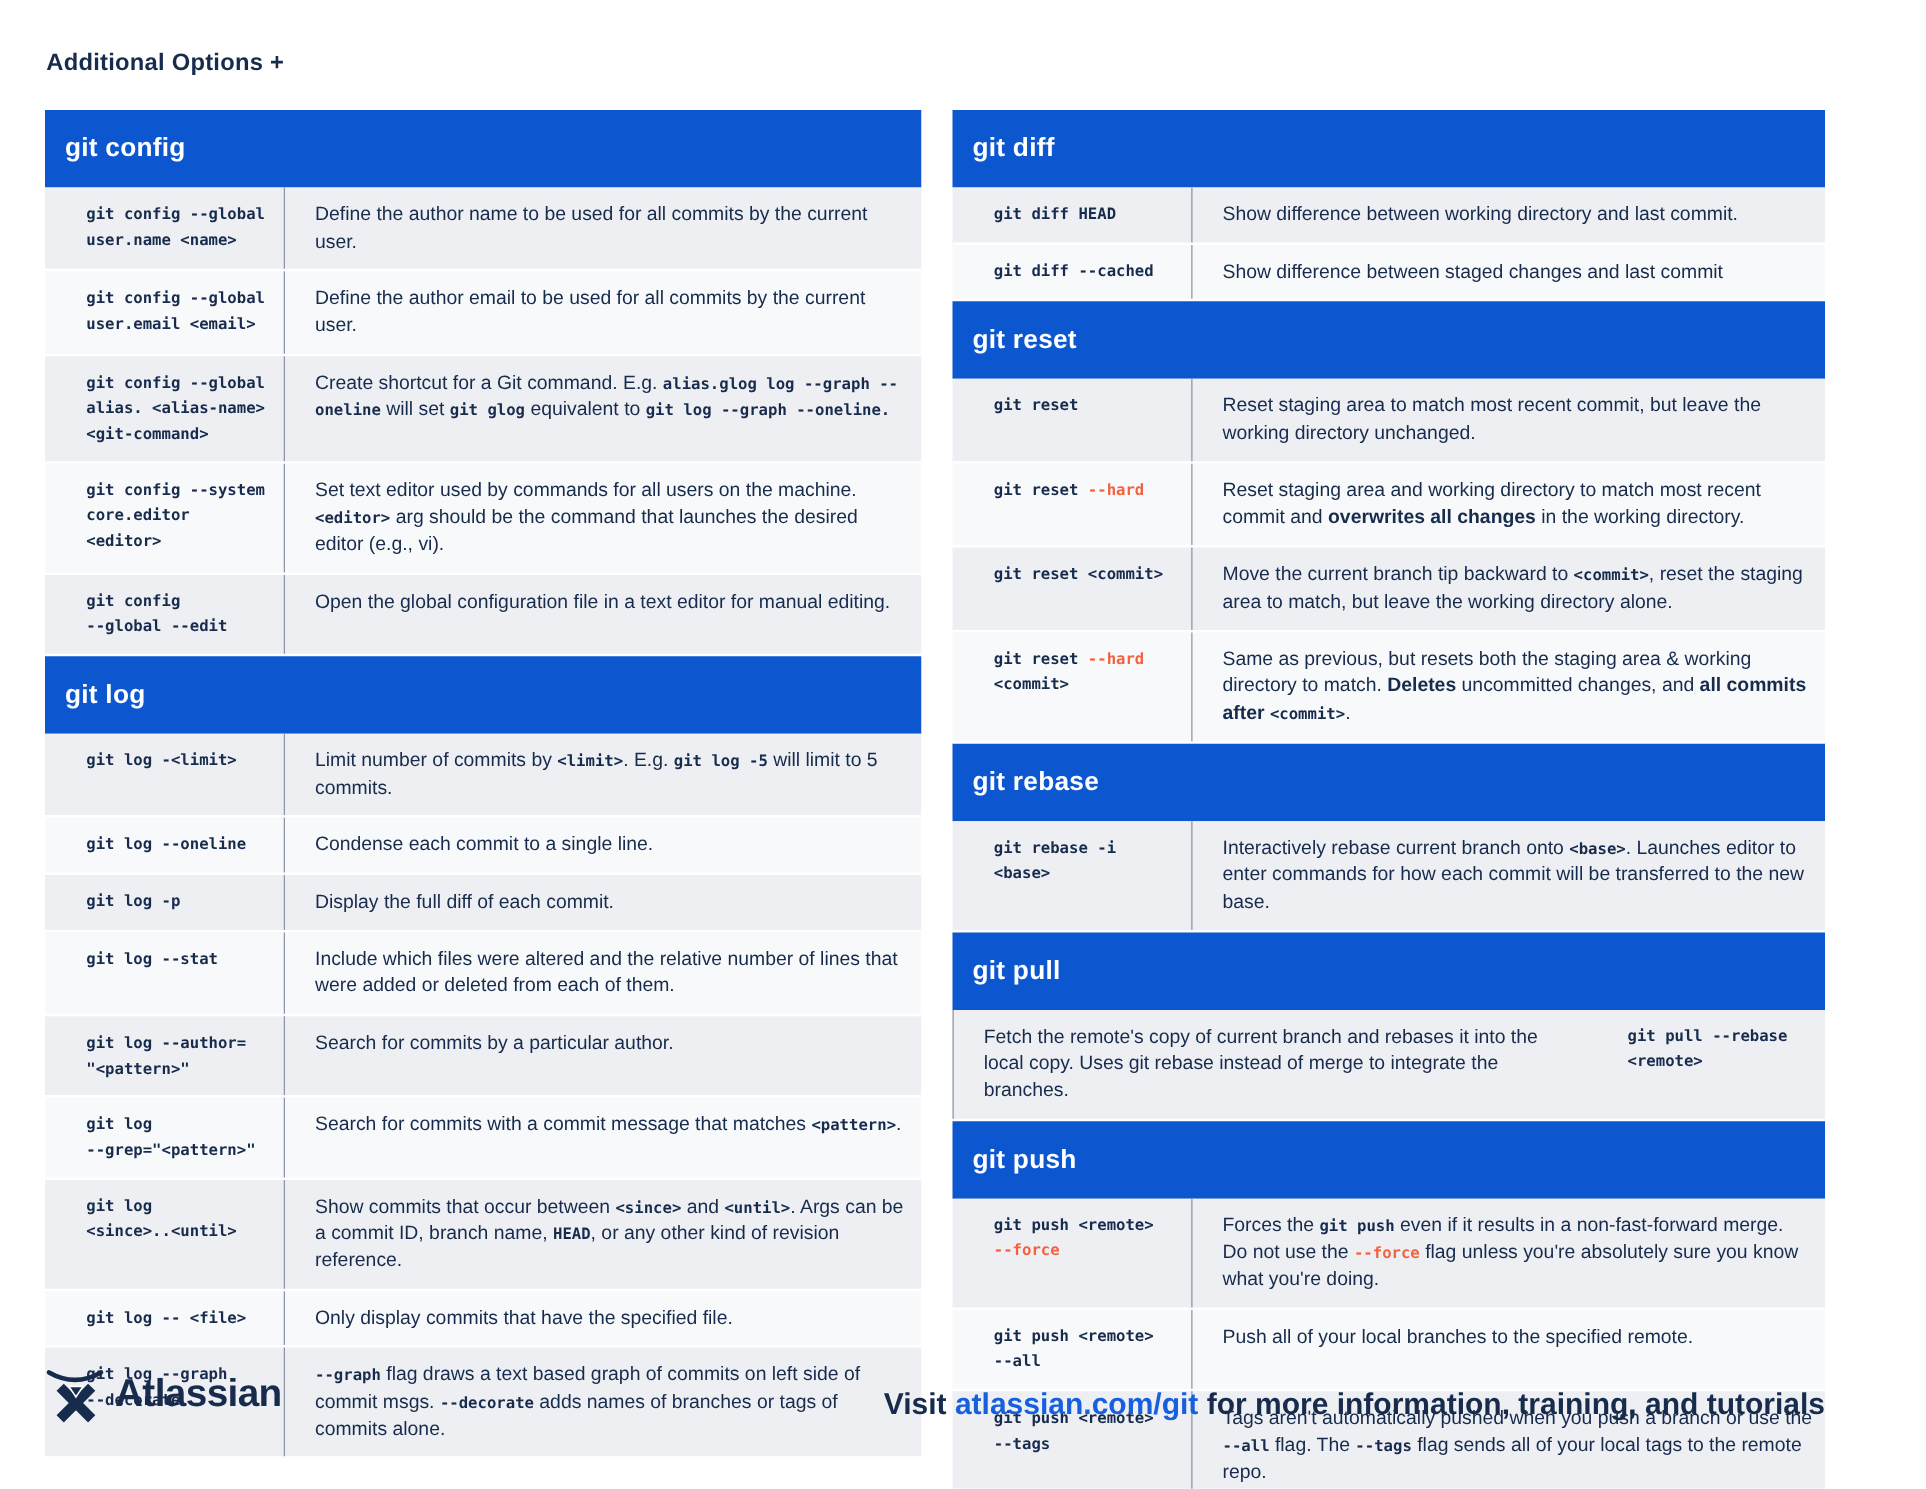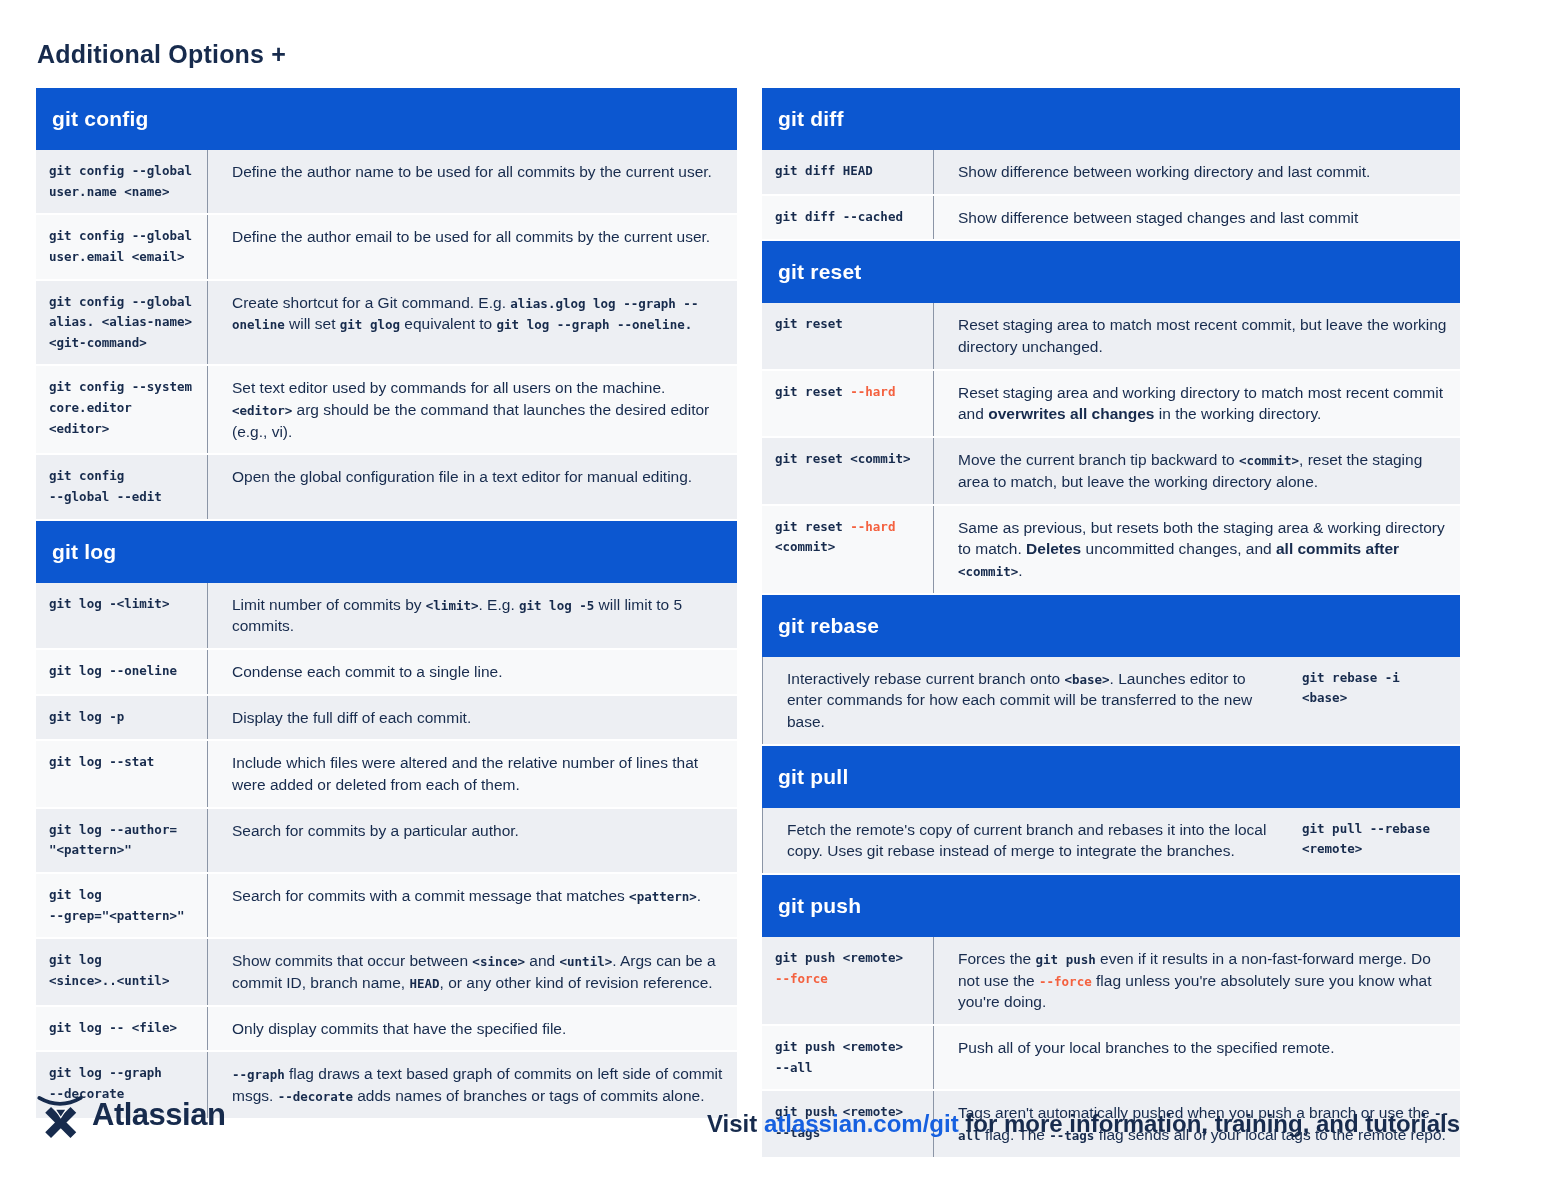--- a/index.html
+++ b/index.html
@@ -14,41 +14,41 @@
   *{margin:0;padding:0;box-sizing:border-box;}
   html,body{background:#ffffff;}
   body{
     width:1541px;height:1191px;position:relative;
     font-family:"Liberation Sans", sans-serif;
     color:var(--navy);
   }
   .page{width:100%;height:100%;position:relative;}
   .page-title{
     position:absolute;left:37px;top:40px;
-    font-size:25px;font-weight:700;letter-spacing:.2px;color:var(--navy);
+    font-size:19px;font-weight:700;letter-spacing:.2px;color:var(--navy);
   }
   .col{position:absolute;top:88px;display:flex;flex-direction:column;}
   .col-left{left:36px;width:701px;}
   .col-right{left:762px;width:698px;}
   .section{display:flex;flex-direction:column;}
   .sec-header{
     background:var(--blue);color:#ffffff;
     min-height:62px;display:flex;align-items:center;
     padding:0 16px;
   }
   .sec-header span{font-size:21px;font-weight:700;letter-spacing:.2px;}
   .row{display:flex;align-items:stretch;border-bottom:2px solid #ffffff;}
   .row.odd{background:var(--row-odd);}
   .row.even{background:var(--row-even);}
   .cell{padding:11px 13px;}
   .cell.cmd{
     width:171px;flex:0 0 171px;
     font-family:"DejaVu Sans Mono", monospace;
     font-size:12.5px;font-weight:700;line-height:1.65;
-    white-space:pre-wrap;color:var(--navy);
+    white-space:pre-wrap;color:var(--navy);margin-left:20px;
   }
   .cell.desc{
     flex:1;border-left:1px solid var(--divider);
     font-size:15.5px;line-height:1.4;padding-left:24px;padding-right:10px;
   }
   .code{
     font-family:"DejaVu Sans Mono", monospace;
     font-size:12.5px;font-weight:700;white-space:pre-wrap;
   }
   .bold{font-weight:700;}
@@ -190,23 +190,23 @@
           <div class="cell cmd"><span class="code">git reset </span><span class="code red">--hard</span><span class="code">
 &lt;commit&gt;</span></div>
           <div class="cell desc"><span>Same as previous, but resets both the staging area &amp; working directory to match. </span><span class="bold">Deletes</span><span> uncommitted changes, and </span><span class="bold">all commits after</span><span> </span><span class="code">&lt;commit&gt;</span><span>.</span></div>
         </div>
       </section>
       <section class="section">
         <div class="sec-header">
           <span>git rebase</span>
         </div>
         <div class="row odd">
-          <div class="cell desc"><span>Interactively rebase current branch onto </span><span class="code">&lt;base&gt;</span><span>. Launches editor to enter commands for how each commit will be transferred to the new base.</span></div>
           <div class="cell cmd"><span class="code">git rebase -i
 &lt;base&gt;</span></div>
+          <div class="cell desc"><span>Interactively rebase current branch onto </span><span class="code">&lt;base&gt;</span><span>. Launches editor to enter commands for how each commit will be transferred to the new base.</span></div>
         </div>
       </section>
       <section class="section">
         <div class="sec-header">
           <span>git pull</span>
         </div>
         <div class="row odd">
           <div class="cell desc"><span>Fetch the remote's copy of current branch and rebases it into the local copy. Uses git rebase instead of merge to integrate the branches.</span></div>
           <div class="cell cmd"><span class="code">git pull --rebase
 &lt;remote&gt;</span></div>

